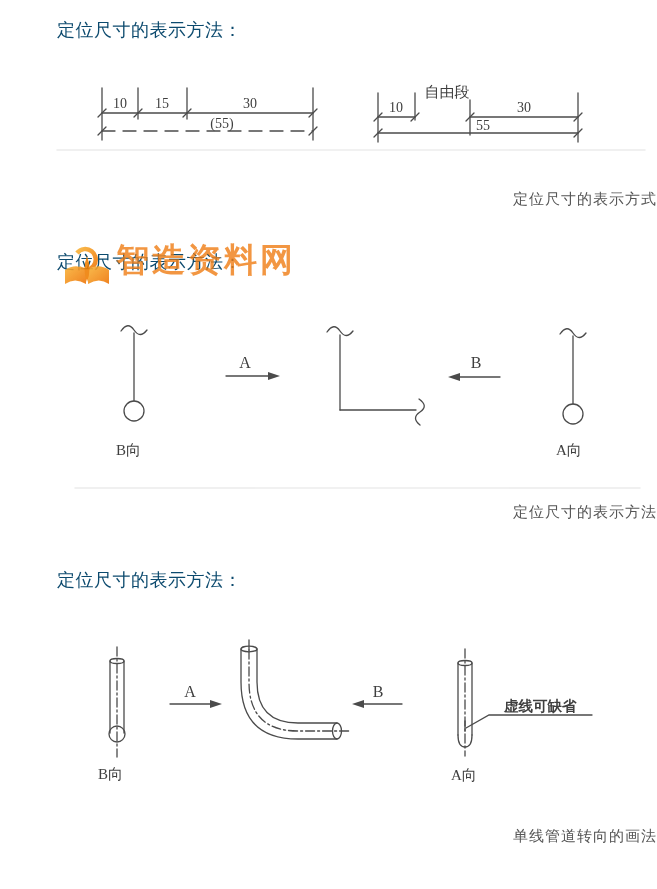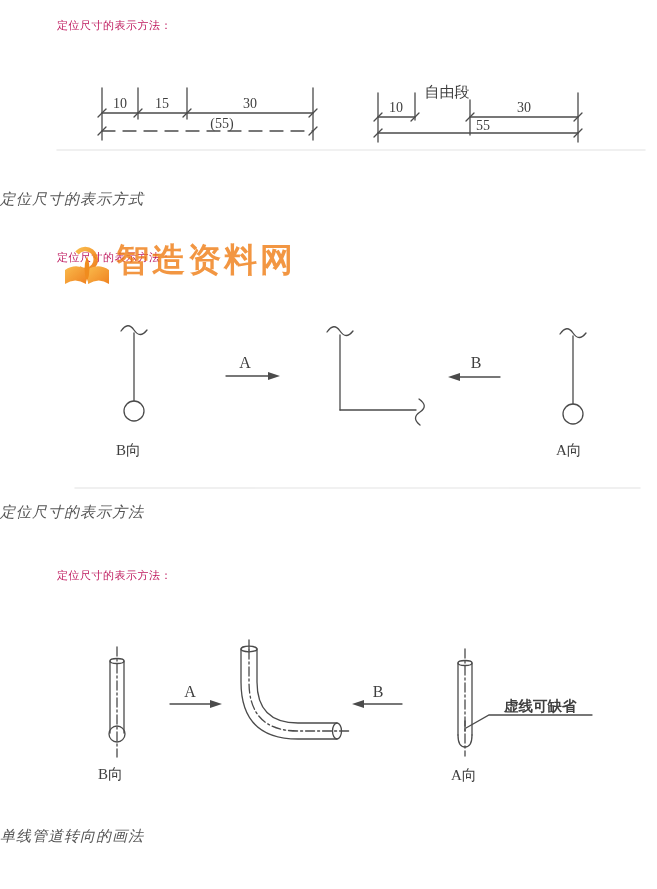--- a/index.html
+++ b/index.html
@@ -1,26 +1,26 @@
 <!DOCTYPE html>
 <html><head>
 <meta charset="utf-8">
 <style>
   html,body{margin:0;padding:0;}
   body{
     width:657px;height:889px;background:#ffffff;position:relative;overflow:hidden;
     font-family:"Liberation Serif","DejaVu Serif",serif;
   }
   .heading{
-    position:absolute;left:57px;font-size:11px;color:#be185d;
+    position:absolute;left:57px;font-size:18px;color:#0c4a6e;
     letter-spacing:0.5px;white-space:nowrap;
   }
   .caption{
-    position:absolute;left:0;width:657px;text-align:left;
-    font-size:15px;color:#555555;letter-spacing:1px;white-space:nowrap;font-style:italic;
+    position:absolute;left:0;width:657px;text-align:right;
+    font-size:15px;color:#555555;letter-spacing:1px;white-space:nowrap;
   }
   svg.fig{position:absolute;left:0;display:block;}
   svg.fig line, svg.fig path, svg.fig circle, svg.fig ellipse{
     stroke:#4b4b4b;fill:none;stroke-width:1.3;stroke-linecap:round;
   }
   svg.fig polygon{fill:#4b4b4b;stroke:none;}
   svg.fig text{fill:#3f3f3f;stroke:none;font-size:14px;font-family:"Liberation Serif","DejaVu Serif",serif;}
   svg.fig text.cjk{font-size:15px;}
   svg.fig text.note{font-size:14.5px;font-weight:600;}
   svg.fig line.scan-edge{stroke:#ececec;stroke-width:1.5;}

